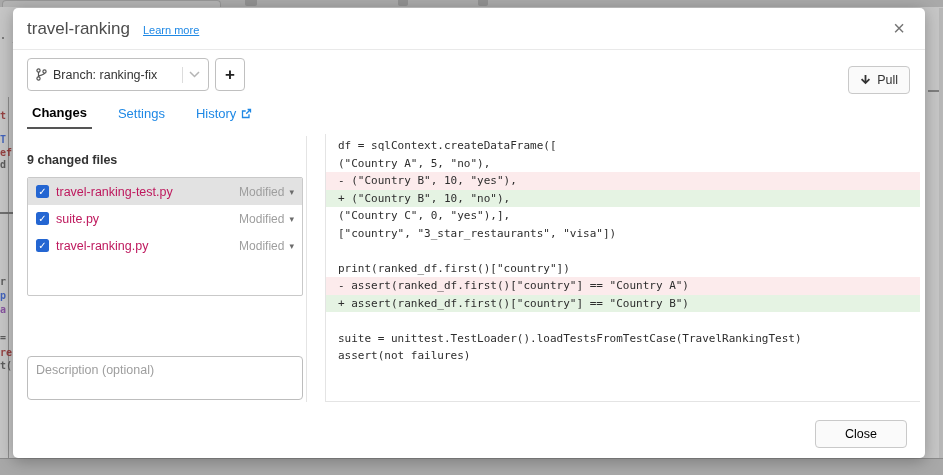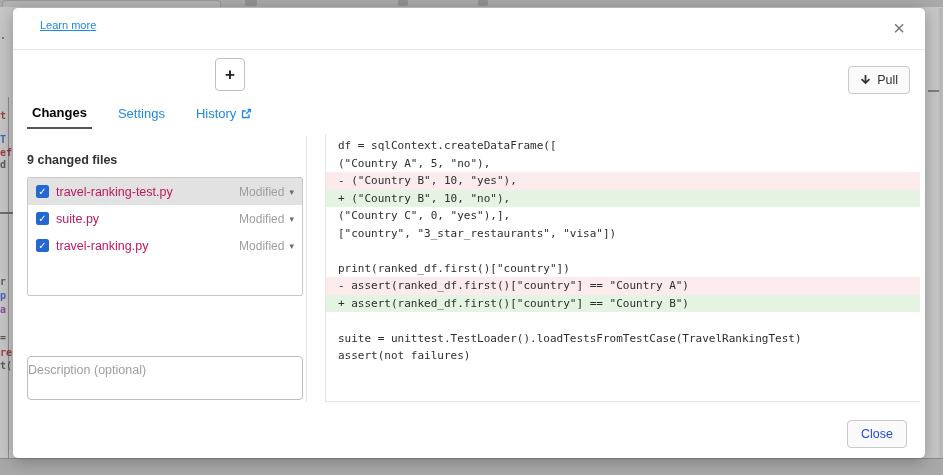--- a/index.html
+++ b/index.html
@@ -56,37 +56,37 @@
   .checkbox{width:13px;height:13px;flex:none;background:#2466d2;border-radius:2.5px;color:#fff;
             font-size:10px;line-height:13px;text-align:center;}
   .file-name{font-size:12.5px;color:#be185d;}
   .file-status{margin-left:auto;display:flex;align-items:center;gap:5px;color:#9e9e9e;font-size:12px;cursor:pointer;}
   .caret{color:#6b6b6b;font-size:9px;}
 
   .txt-input{position:absolute;left:14px;width:276px;box-sizing:border-box;border:1px solid #bdbdbd;
              border-radius:4px;font-family:"Liberation Sans", sans-serif;font-size:12.5px;color:#333;outline:none;}
   .txt-input::placeholder{color:#9e9e9e;opacity:1;}
   .summary{top:306px;height:26px;padding:0 8px;}
-  .description{top:348px;height:44px;padding:6px 0;resize:none;}
+  .description{top:348px;height:44px;padding:6px 8px;resize:none;}
 
   .commit-btn{position:absolute;left:14px;top:408px;height:28px;padding:0 14px;background:#f5f5f5;
               border:1px solid #d8d8d8;border-radius:4px;color:#bcbcbc;font-size:12.5px;}
 
   .v-divider{position:absolute;left:293px;top:128px;width:1px;height:266px;background:#e4e4e4;}
 
   .diff-view{position:absolute;left:312px;top:126px;width:595px;height:268px;box-sizing:border-box;
              border-left:1px solid #e4e4e4;border-bottom:1px solid #e4e4e4;overflow:hidden;
              padding-top:3px;font-family:"DejaVu Sans Mono", monospace;font-size:11px;
              line-height:17.5px;color:#2d2d2d;}
   .diff-line{padding-left:12px;white-space:pre;min-height:17.5px;}
   .diff-line.removed{background:#fcebec;}
   .diff-line.added{background:#e5f3e3;}
 
-  .close-btn{position:absolute;right:18px;top:412px;height:28px;padding:0 13px;background:#fafafa;
-             border:1px solid #c9c9c9;border-radius:4px;color:#1d4ed8;font-size:12.5px;cursor:pointer;}
+  .close-btn{position:absolute;right:18px;top:412px;height:28px;padding:0 29px;background:#fafafa;
+             border:1px solid #c9c9c9;border-radius:4px;color:#000000;font-size:12.5px;cursor:pointer;}
 </style>
 </head>
 <body>
 
 <div class="screen">
 
   <div class="bg-topbar"></div>
   <div class="bg-tab"></div>
   <div class="bg-mark" style="left:245px;width:12px;"></div>
   <div class="bg-mark" style="left:398px;width:10px;"></div>
@@ -106,24 +106,44 @@
       <span class="code-frag" style="top: 290px; color: rgb(43, 81, 184);">p</span>
       <span class="code-frag" style="top: 304px; color: rgb(123, 63, 152);">a</span>
       <span class="code-frag" style="top: 332px; color: rgb(74, 74, 74);">=</span>
       <span class="code-frag" style="top: 347px; color: rgb(141, 43, 43);">re</span>
       <span class="code-frag" style="top: 360px; color: rgb(74, 74, 74);">t(</span>
     </div>
 
   <div class="modal">
 
     <div class="dlg-header">
+      <span class="dlg-title">travel-ranking</span>
       <span class="learn-more">Learn more</span>
     </div>
     <span class="close-x">×</span>
 
+    <div class="branch-select">
+      <span style="display:flex;">
+        <svg width="11" height="13" viewBox="0 0 11 13" fill="none" stroke="#555" stroke-width="1.2">
+          <circle cx="2.5" cy="2.5" r="1.6"></circle>
+            <circle cx="2.5" cy="10.5" r="1.6"></circle>
+            <circle cx="8.5" cy="3.5" r="1.6"></circle>
+          <path d="M2.5 4.1 V8.9 M8.5 5.1 C8.5 7.6 2.5 6.6 2.5 8.9"></path>
+        </svg>
+      </span>
+      <span class="branch-label">Branch: ranking-fix</span>
+      <span class="branch-right">
+        <span class="branch-sep"></span>
+        <span style="display:flex;">
+          <svg width="11" height="7" viewBox="0 0 11 7" fill="none" stroke="#b5b5b5" stroke-width="1.5">
+            <path d="M1 1 L5.5 5.5 L10 1"></path>
+          </svg>
+        </span>
+      </span>
+    </div>
     <button class="plus-btn">+</button>
 
     <button class="pull-btn">
       <span style="display:flex;">
         <svg width="11" height="12" viewBox="0 0 11 12" fill="none" stroke="#333" stroke-width="1.8">
           <path d="M5.5 1 V8.6 M1.6 5.2 L5.5 9.1 L9.4 5.2"></path>
         </svg>
       </span>
       <span>Pull</span>
     </button>

